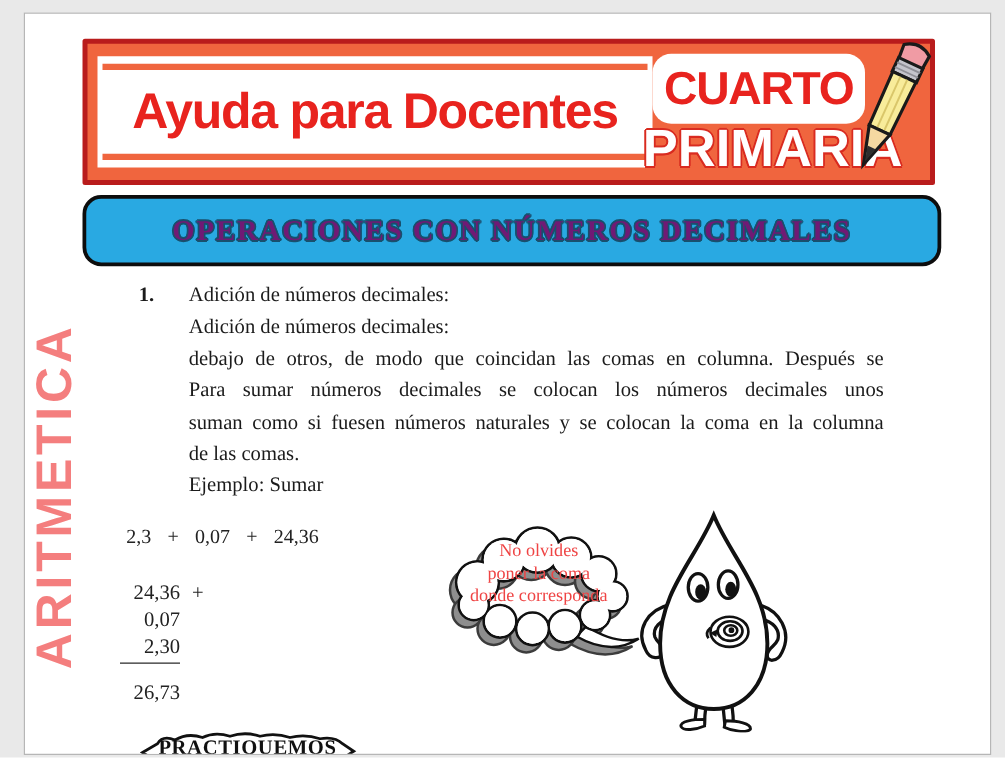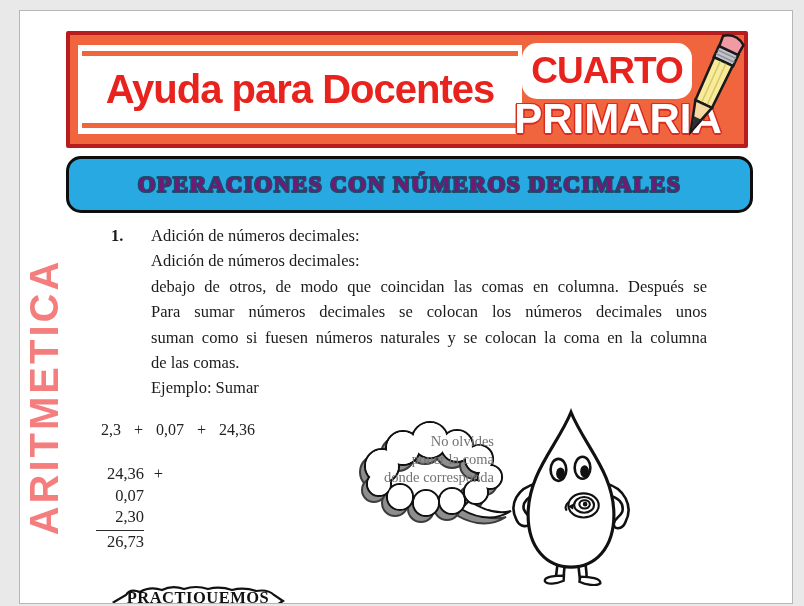--- a/index.html
+++ b/index.html
@@ -70,26 +70,26 @@
     position:absolute;left:81px;top:410px;display:flex;gap:13px;
     font-size:16px;color:#222;
   }
   .sum-block{
     position:absolute;left:76px;top:452px;width:48px;
     font-size:16.5px;line-height:21.5px;color:#222;text-align:right;
   }
   .sum-row{position:relative;}
   .sum-row .plus{position:absolute;right:-19px;top:0;}
   .sum-row.underlined{border-bottom:1.5px solid #2a2a2a;padding-bottom:2px;}
-  .sum-row.result{padding-top:0;}
+  .sum-row.result{padding-top:12px;}
   
   .bubble{position:absolute;left:333px;top:408px;width:162px;height:110px;}
   .bubble-text{
-    position:absolute;left:348px;top:421px;width:126px;text-align:right;
-    font-size:14.5px;line-height:18px;color:#737373;
+    position:absolute;left:348px;top:421px;width:126px;text-align:center;
+    font-size:14.5px;line-height:18px;color:#ef4444;
   }
   .drop{position:absolute;left:486px;top:395px;width:130px;height:180px;}
   
   .practice{position:absolute;left:88px;top:571px;width:180px;height:42px;}
   .practice-text{
     position:absolute;left:96px;top:577px;width:164px;text-align:center;
     font-weight:bold;font-size:16.5px;letter-spacing:0.5px;color:#111;
   }
   
   .sidebar-label{

